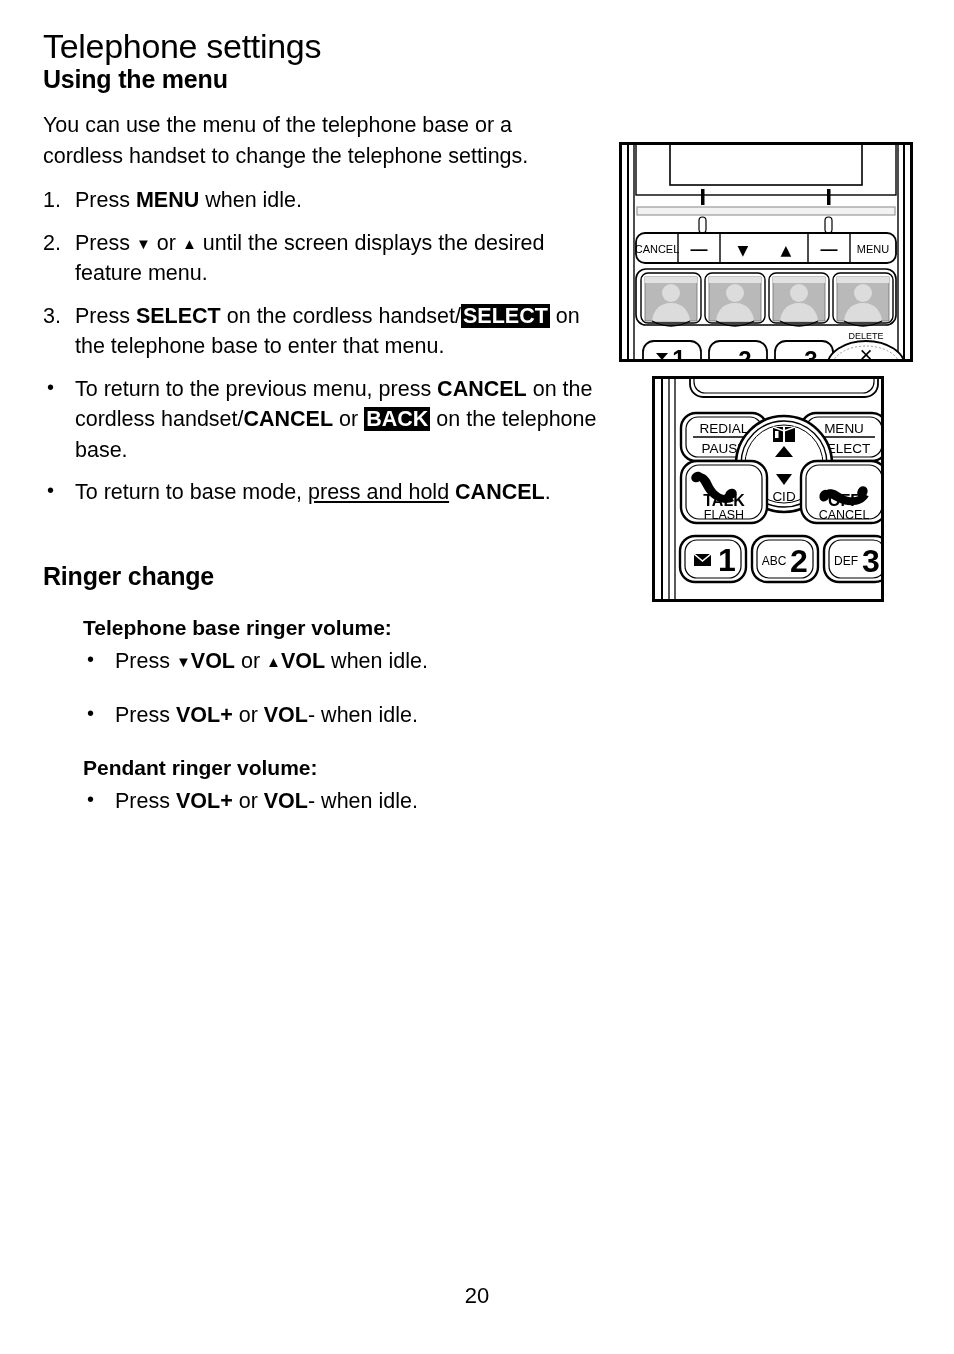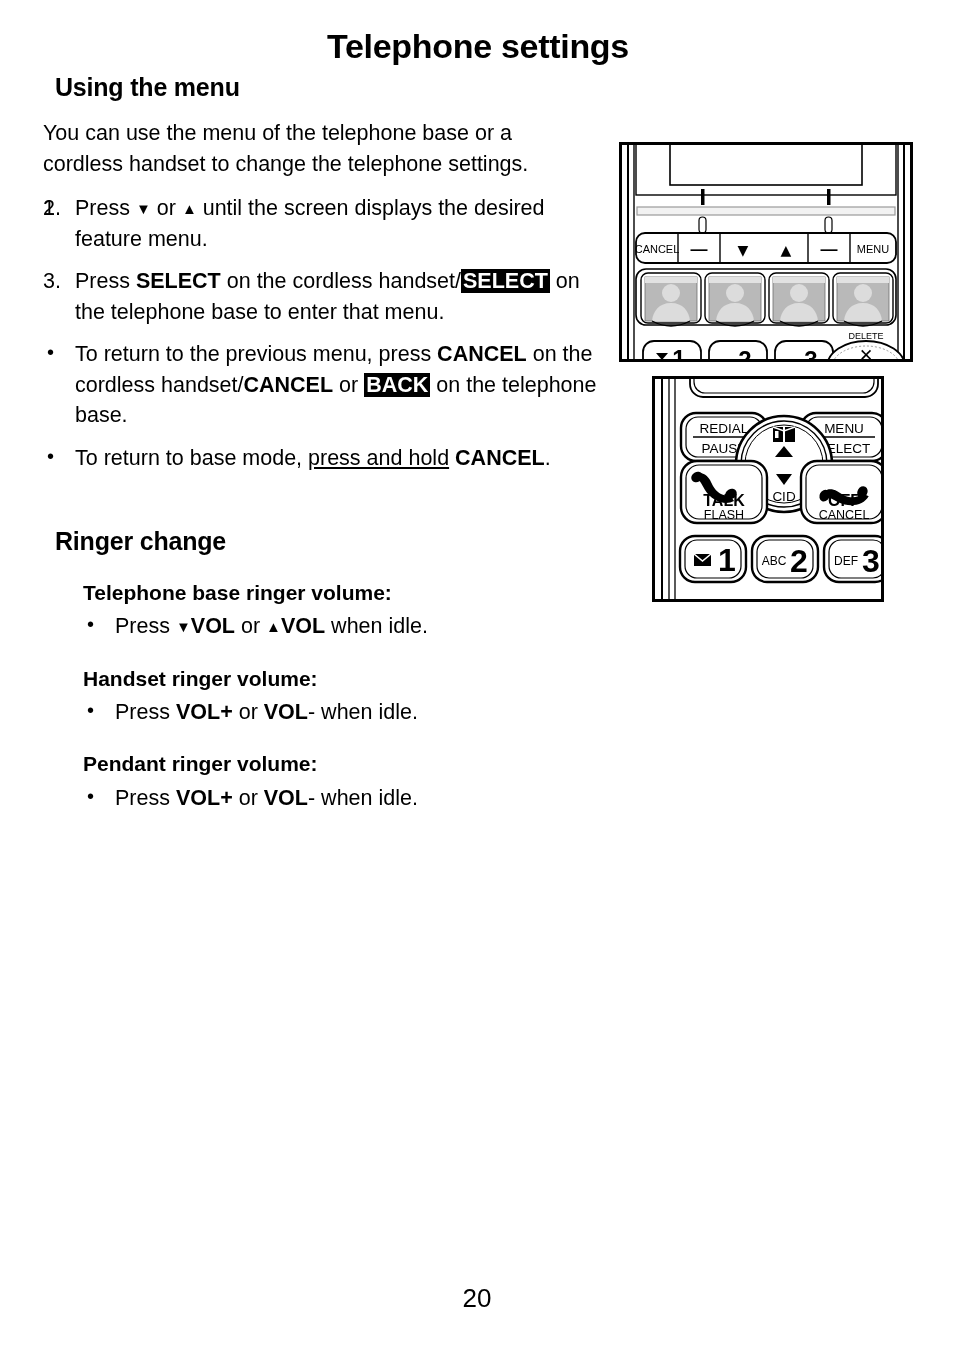--- a/index.html
+++ b/index.html
@@ -23,30 +23,29 @@
   
   .content {
     position: absolute;
     left: 43px;
     top: 28px;
     width: 870px;
   }
 
   h1.title {
     font-size: 34px;
-    font-weight: bold;
+    font-weight: normal;
     letter-spacing: -0.3px;
-    margin: 0 0 8px 0;
+    margin: 0 0 0 0;
     line-height: 1.1;
-    text-align: center;
   }
   h2.section {
     font-size: 25px;
     font-weight: bold;
-    margin: 0 0 16px 12px;
+    margin: 0 0 16px 0;
     line-height: 1.15;
     letter-spacing: -0.2px;
   }
   h3.subsection {
     font-size: 21px;
     font-weight: bold;
     margin: 0 0 6px 0;
     line-height: 1.2;
   }
 
@@ -128,21 +127,21 @@
 
   .ringer-block { margin-top: 54px; }
   .vol-group { margin-top: 24px; margin-left: 40px; }
 
   .pagenum {
     position: absolute;
     left: 0;
     right: 0;
     top: 1283px;
     text-align: center;
-    font-size: 26px;
+    font-size: 22px;
   }
 
   
   .fig {
     position: absolute;
     background: #ffffff;
     border: 3px solid #000000;
     box-sizing: border-box;
     overflow: hidden;
   }
@@ -167,41 +166,40 @@
 
   <div class="content">
 
     <h1 class="title">Telephone settings</h1>
 
     <h2 class="section">Using the menu</h2>
 
     <p class="intro">You can use the menu of the telephone base or a cordless handset to change the telephone settings.</p>
 
     <ol class="steps" id="steps-list">
-        <li><span class="num">1.</span></li>
+        <li><span class="num">1.</span><span><span>Press </span><b>MENU</b><span> when idle.</span></span></li>
         <li><span class="num">2.</span><span><span>Press </span><span class="arrow">▼</span><span> or </span><span class="arrow">▲</span><span> until the screen displays the desired feature menu.</span></span></li>
         <li><span class="num">3.</span><span><span>Press </span><b>SELECT</b><span> on the cordless handset/</span><span class="inv">SELECT</span><span> on the telephone base to enter that menu.</span></span></li>
       </ol>
 
     <ul class="bullets" id="notes-list">
         <li><span class="dot">•</span><span><span>To return to the previous menu, press </span><b>CANCEL</b><span> on the cordless handset/</span><b>CANCEL</b><span> or </span><span class="inv">BACK</span><span> on the telephone base.</span></span></li>
         <li><span class="dot">•</span><span><span>To return to base mode, </span><span class="ul">press and hold</span><span> </span><b>CANCEL</b><span>.</span></span></li>
       </ul>
 
     <div class="ringer-block">
       <h2 class="section">Ringer change</h2>
       <div id="ringer-groups">
           <div class="vol-group">
             <h3 class="subsection">Telephone base ringer volume:</h3>
             <ul class="tight">
               <li><span class="dot">•</span><span><span>Press </span><b class="arrow-ib">▼</b><b>VOL</b><span> or </span><b class="arrow-ib">▲</b><b>VOL</b><span> when idle.</span></span></li>
             </ul>
           </div>
           <div class="vol-group">
-            <h3 class="subsection">Handset ringer volume:</h3>
             <ul class="tight">
               <li><span class="dot">•</span><span><span>Press </span><b>VOL+</b><span> or </span><b>VOL</b><span>- when idle.</span></span></li>
             </ul>
           </div>
           <div class="vol-group">
             <h3 class="subsection">Pendant ringer volume:</h3>
             <ul class="tight">
               <li><span class="dot">•</span><span><span>Press </span><b>VOL+</b><span> or </span><b>VOL</b><span>- when idle.</span></span></li>
             </ul>
           </div>

